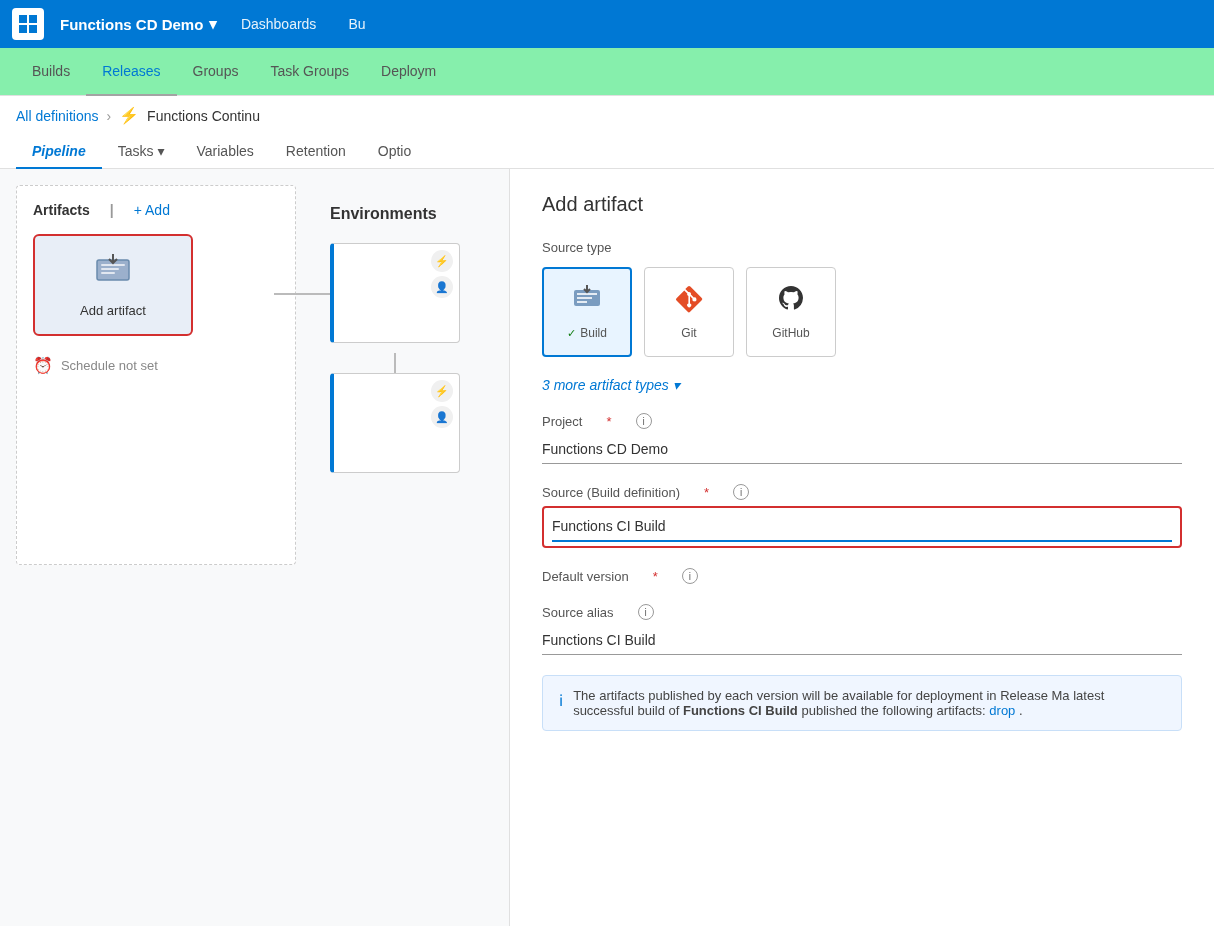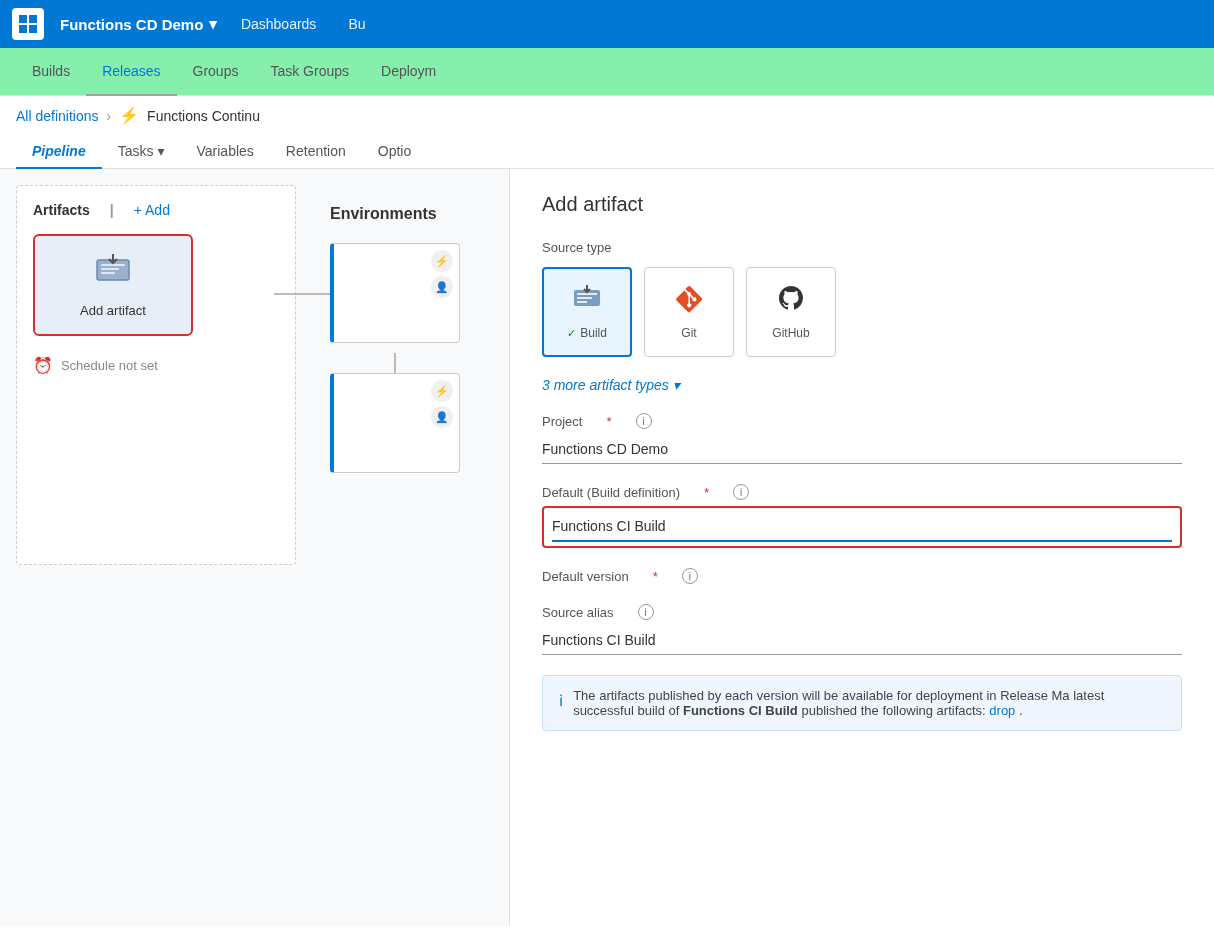--- a/index.html
+++ b/index.html
@@ -442,21 +442,21 @@
       <div class="form-label">
         <span>Project</span>
         <span class="required">*</span>
         <span class="info-icon">i</span>
       </div>
       <input class="form-input" type="text" value="Functions CD Demo" style="">
     </div>
 
     <div class="form-group">
       <div class="form-label">
-        <span>Default (Build definition)</span>
+        <span>Source (Build definition)</span>
         <span class="required">*</span>
         <span class="info-icon">i</span>
       </div>
       <div class="source-field-highlight">
         <input class="form-input active-field" type="text" style="border-top: none; border-right: none; border-left: none; border-image: initial; border-bottom: 2px solid rgb(0, 120, 212);" value="Functions CI Build">
       </div>
     </div>
 
     <div class="form-group">
       <div class="form-label">

